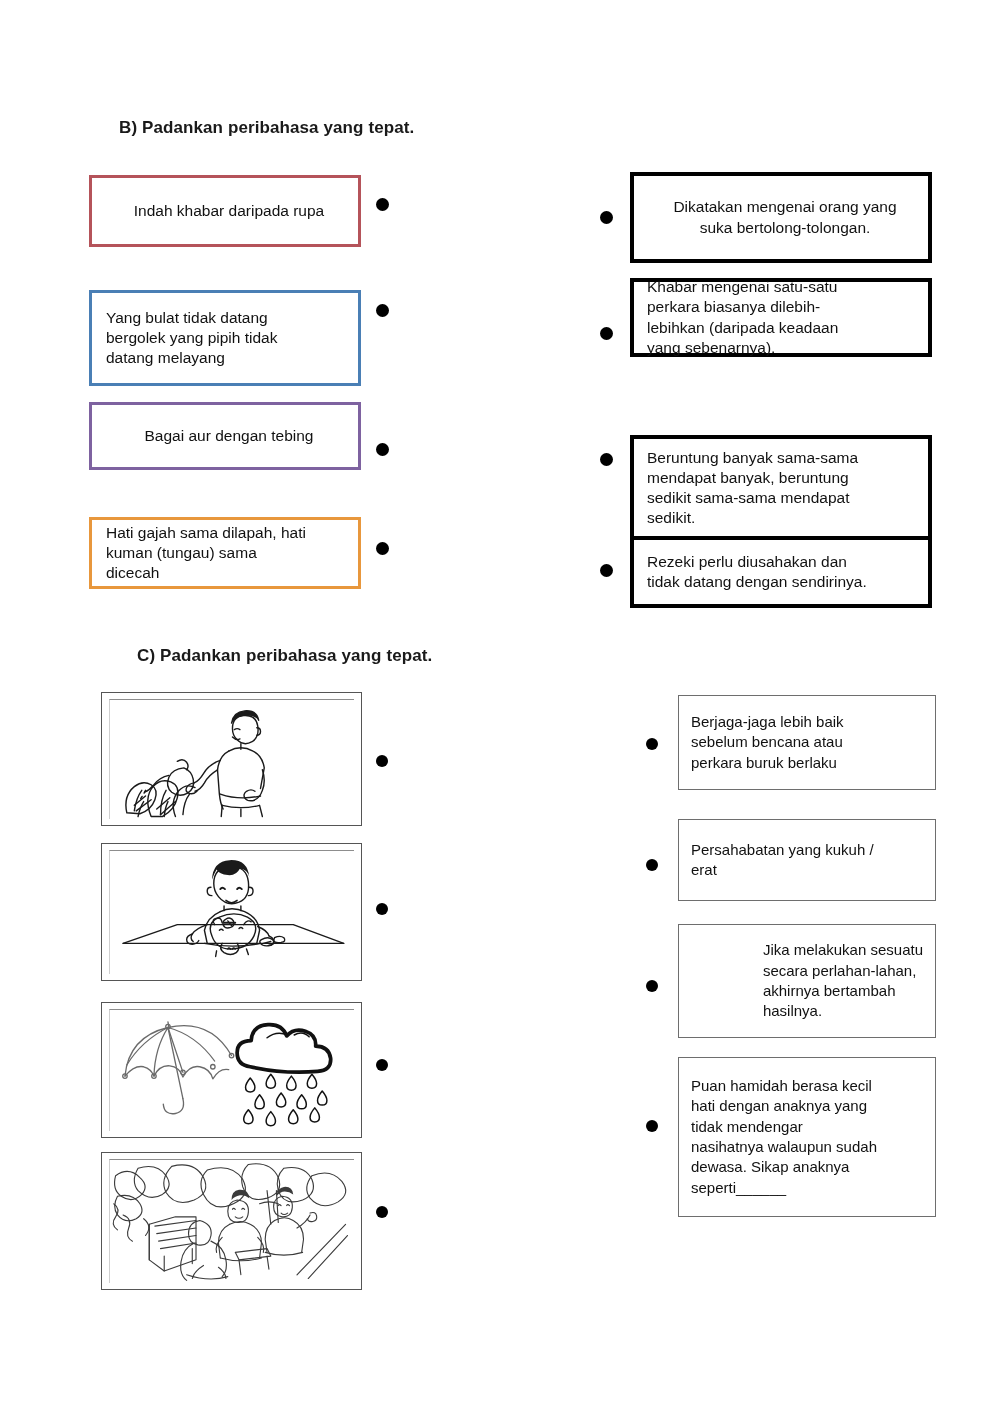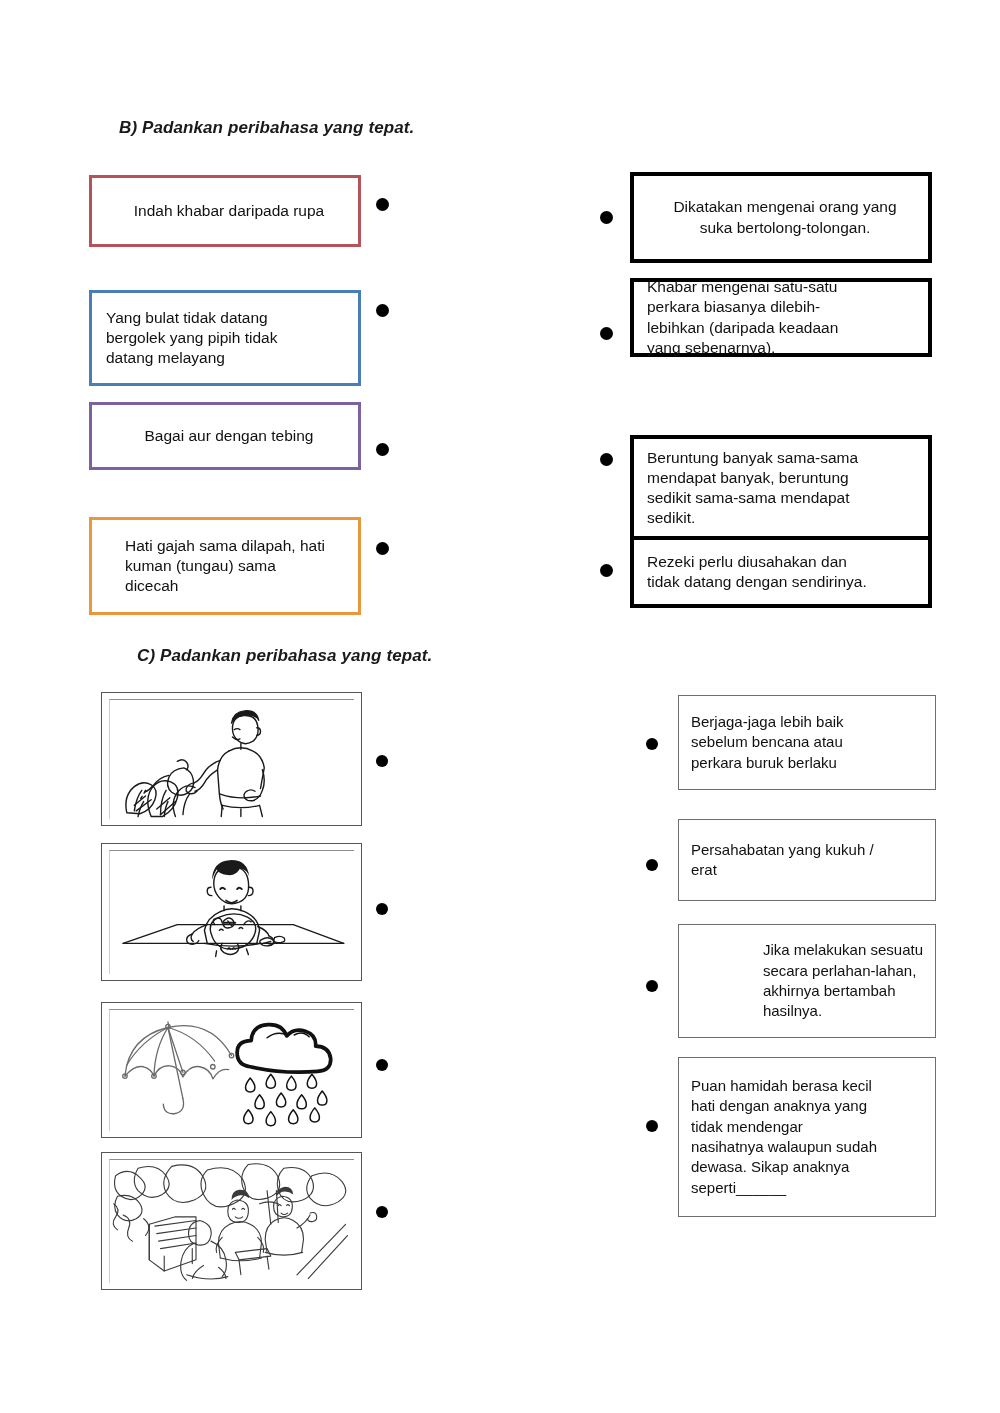--- a/index.html
+++ b/index.html
@@ -23,21 +23,20 @@
   }
 
   
   .section-heading {
     position: absolute;
     font-weight: bold;
     font-size: 17px;
     letter-spacing: 0.1px;
     color: #1a1a1a;
     white-space: nowrap;
-    font-style: italic;
   }
   #heading-b { left: 119px; top: 118px; }
   #heading-c { left: 137px; top: 646px; }
 
   
   .box {
     position: absolute;
     background: #ffffff;
     display: flex;
     flex-direction: column;
@@ -126,21 +125,21 @@
   <div class="box box-left-b" id="b-left-1" style="top:290px; height:96px; border-color:#4a7fb5;">
     <span class="txt">Yang bulat tidak datang
 bergolek yang pipih tidak
 datang melayang</span>
   </div>
 
   <div class="box box-left-b center-text" id="b-left-2" style="top:402px; height:68px; border-color:#7e62a0;">
     <span class="txt">Bagai aur dengan tebing</span>
   </div>
 
-  <div class="box box-left-b" id="b-left-3" style="top:517px; height:98px; border-color:#e8973c;align-items:center;">
+  <div class="box box-left-b" id="b-left-3" style="top:517px; height:72px; border-color:#e8973c;">
     <span class="txt">Hati gajah sama dilapah, hati
 kuman (tungau) sama
 dicecah</span>
   </div>
 
   <div class="bullet" style="left:376px; top:198px;"></div>
   <div class="bullet" style="left:376px; top:304px;"></div>
   <div class="bullet" style="left:376px; top:443px;"></div>
   <div class="bullet" style="left:376px; top:542px;"></div>
 

